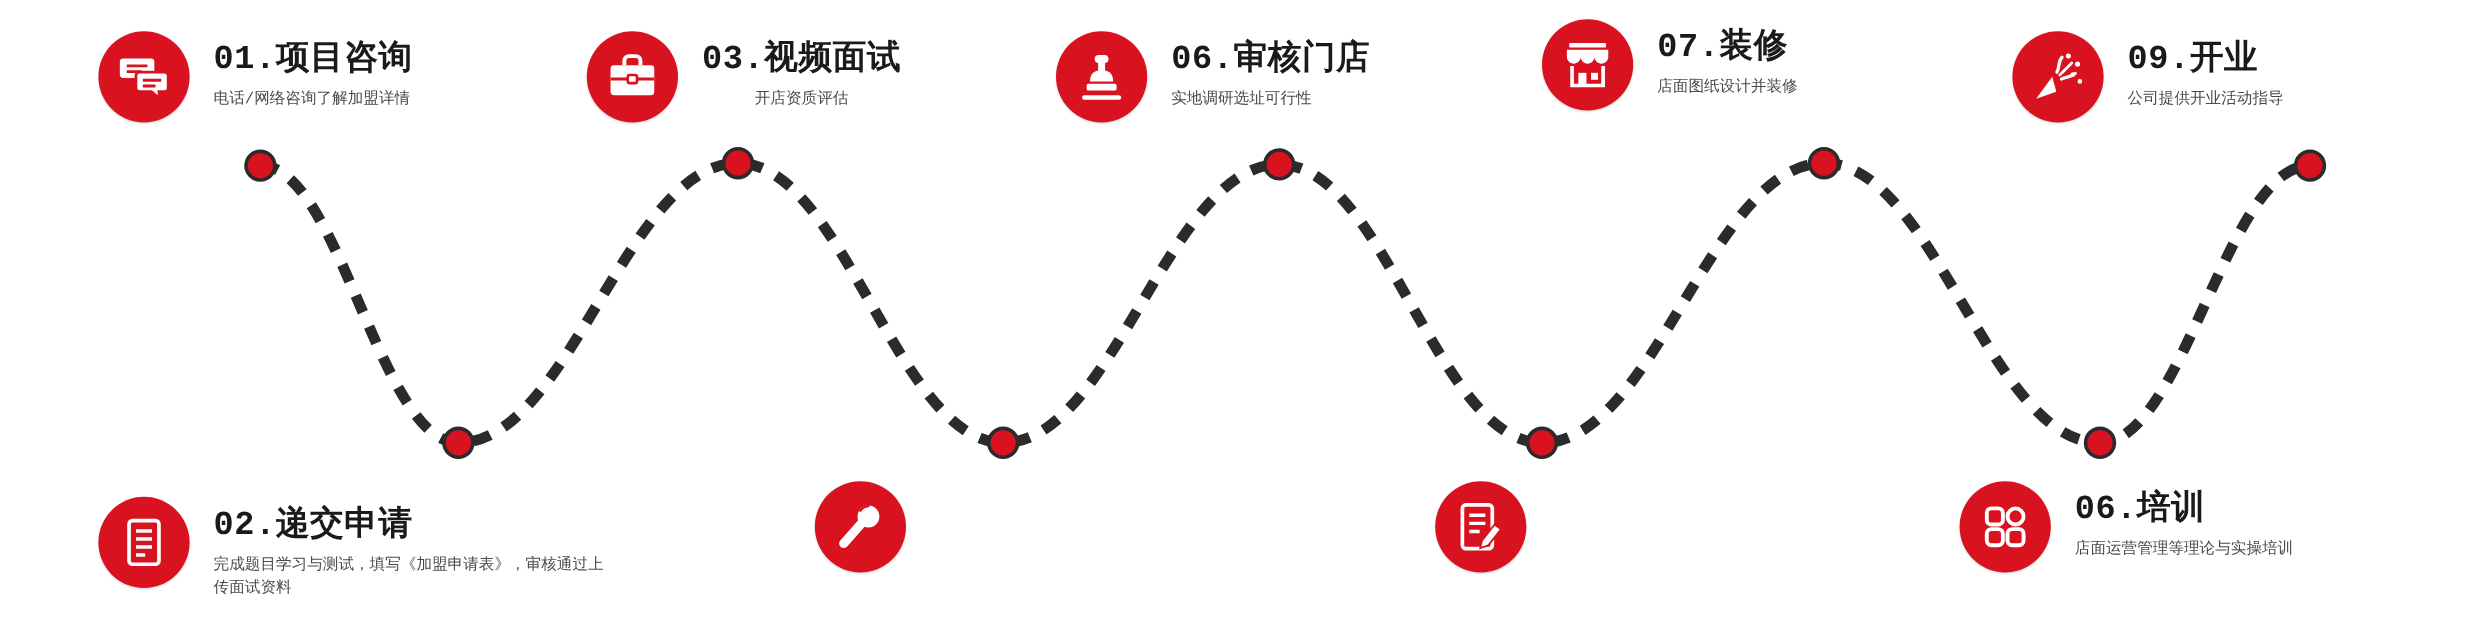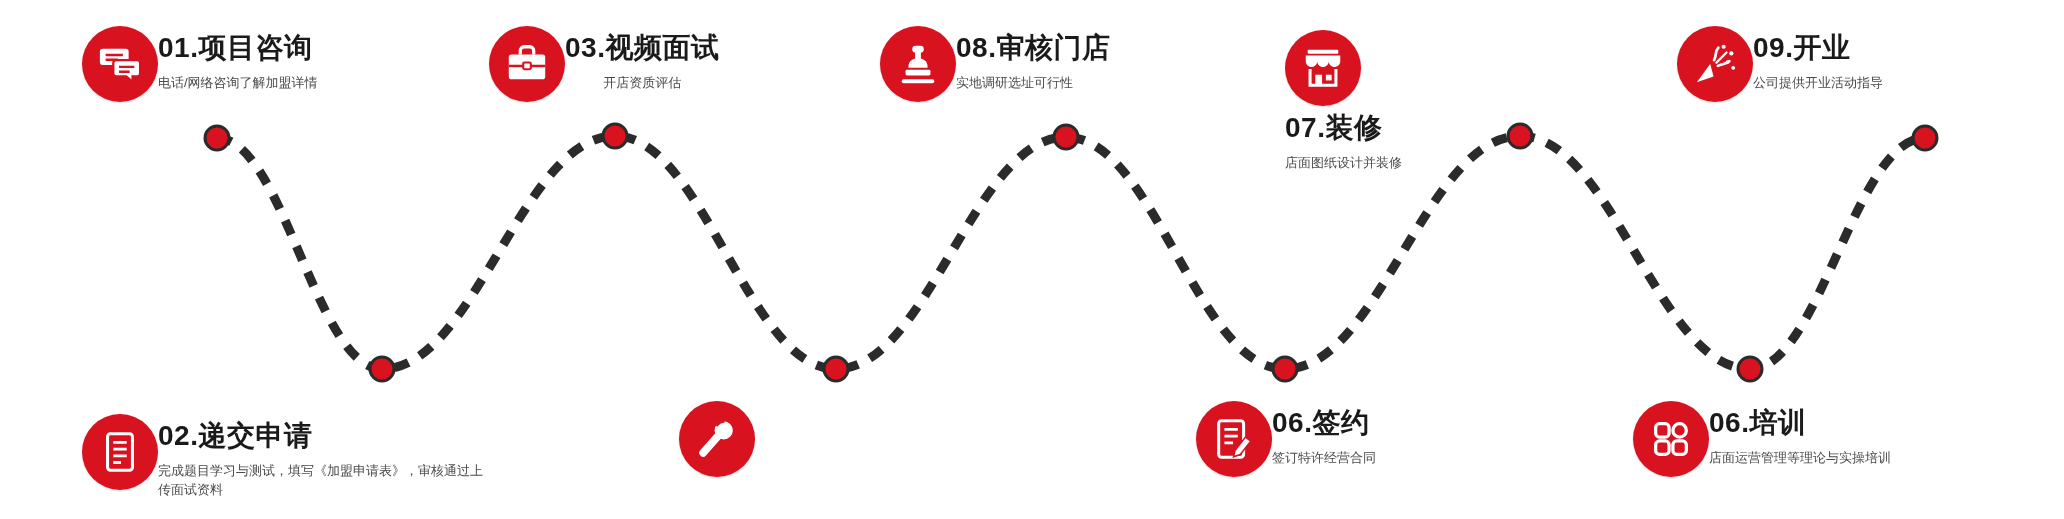--- a/index.html
+++ b/index.html
@@ -19,20 +19,22 @@
   }
   .wave{
     position:absolute;
     left:0;top:0;
     width:2064px;height:519px;
   }
   .step{
     position:absolute;
     display:flex;
     align-items:flex-start;
+    gap:20px;
+    font-family:Liberation Mono, monospace;
   }
   .badge{
     width:76px;height:76px;
     border-radius:50%;
     background:var(--accent);
     flex:0 0 auto;
     display:flex;align-items:center;justify-content:center;
     box-shadow:0 1px 2px rgba(0,0,0,.15);
   }
   .badge svg{width:46px;height:46px;display:block;}
@@ -111,26 +113,26 @@
     <div class="badge">
       <svg viewBox="0 0 48 48">
         <rect x="18" y="5" width="12" height="7" rx="3.5" fill="#fff"></rect>
         <rect x="21" y="11" width="6" height="8" fill="#fff"></rect>
         <path d="M14 27c0-6 4.5-9 10-9s10 3 10 9v1H14z" fill="#fff"></path>
         <rect x="11" y="30" width="26" height="6" rx="1.5" fill="#fff"></rect>
         <rect x="7" y="40" width="34" height="4" rx="2" fill="#fff"></rect>
       </svg>
     </div>
     <div class="txt">
-      <div class="title">08.审核门店</div>
+      <div class="title">06.审核门店</div>
       <div class="desc">实地调研选址可行性</div>
     </div>
   </div>
 
-  <div class="step" style="left:1285px;top:30px;flex-direction:column;">
+  <div class="step" style="left:1285px;top:16px;">
     <div class="badge">
       <svg viewBox="0 0 48 48">
         <rect x="8" y="5" width="32" height="4" rx="1" fill="#fff"></rect>
         <path d="M6 11h36v6c0 3.3-2.7 6-6 6s-6-2.7-6-6c0 3.3-2.7 6-6 6s-6-2.7-6-6c0 3.3-2.7 6-6 6s-6-2.7-6-6z" fill="#fff"></path>
         <path d="M10.5 25v17h27V25" fill="none" stroke="#fff" stroke-width="3.2"></path>
         <rect x="16" y="31" width="7" height="11" fill="#fff"></rect>
         <rect x="27" y="31" width="6" height="6" fill="#fff"></rect>
       </svg>
     </div>
     <div class="txt">
@@ -182,24 +184,20 @@
   </div>
 
   <div class="step" style="left:1196px;top:401px;">
     <div class="badge">
       <svg viewBox="0 0 48 48">
         <rect x="8" y="5" width="26" height="38" rx="3" fill="none" stroke="#fff" stroke-width="3.2"></rect>
         <path d="M14 14h14 M14 21h14 M14 28h9" fill="none" stroke="#fff" stroke-width="3"></path>
         <path d="M25 36 l11-14 5.5 4.2-11 14-7 2.3z" fill="#fff" style="stroke:var(--accent)" stroke-width="1.6"></path>
       </svg>
     </div>
-    <div class="txt">
-      <div class="title">06.签约</div>
-      <div class="desc">签订特许经营合同</div>
-    </div>
   </div>
 
   <div class="step" style="left:1633px;top:401px;">
     <div class="badge">
       <svg viewBox="0 0 48 48">
         <rect x="8" y="8" width="14" height="14" rx="4" fill="none" stroke="#fff" stroke-width="3.4"></rect>
         <rect x="26" y="8" width="14" height="14" rx="7" fill="none" stroke="#fff" stroke-width="3.4"></rect>
         <rect x="8" y="26" width="14" height="14" rx="4" fill="none" stroke="#fff" stroke-width="3.4"></rect>
         <rect x="26" y="26" width="14" height="14" rx="4" fill="none" stroke="#fff" stroke-width="3.4"></rect>
       </svg>

